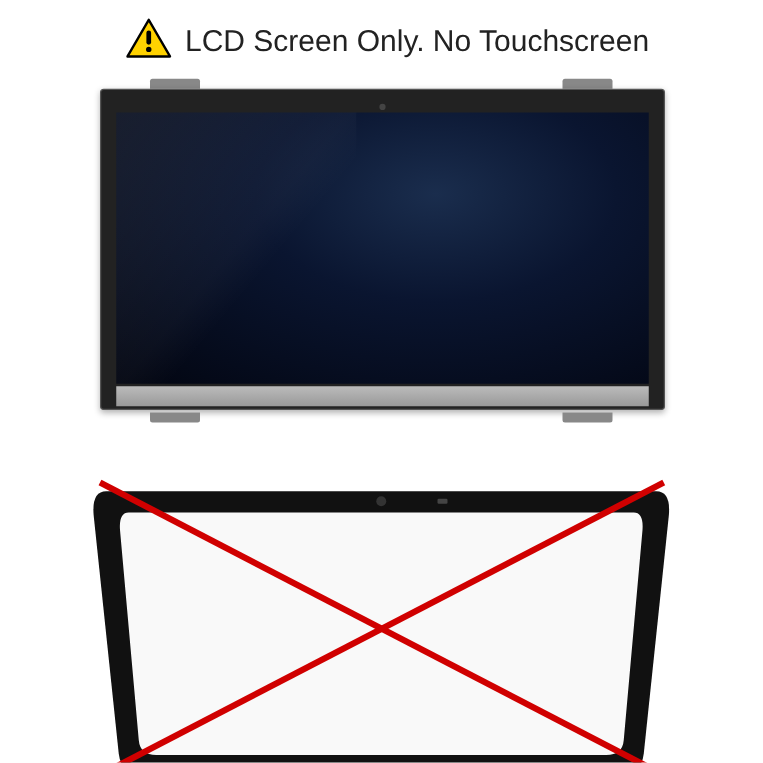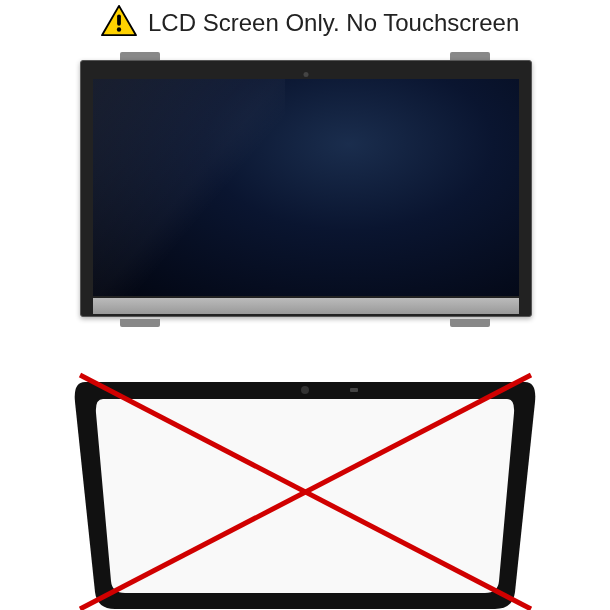--- a/index.html
+++ b/index.html
@@ -13,21 +13,21 @@
   }
   .container {
     width: 610px;
     height: 610px;
     position: relative;
   }
   .header {
     display: flex;
     align-items: center;
     gap: 10px;
-    padding: 4px 0 0 100px;
+    padding: 14px 0 0 100px;
   }
   .warning-icon {
     width: 38px;
     height: 34px;
   }
   .header-text {
     font-size: 24px;
     color: #222;
     font-weight: 400;
   }

